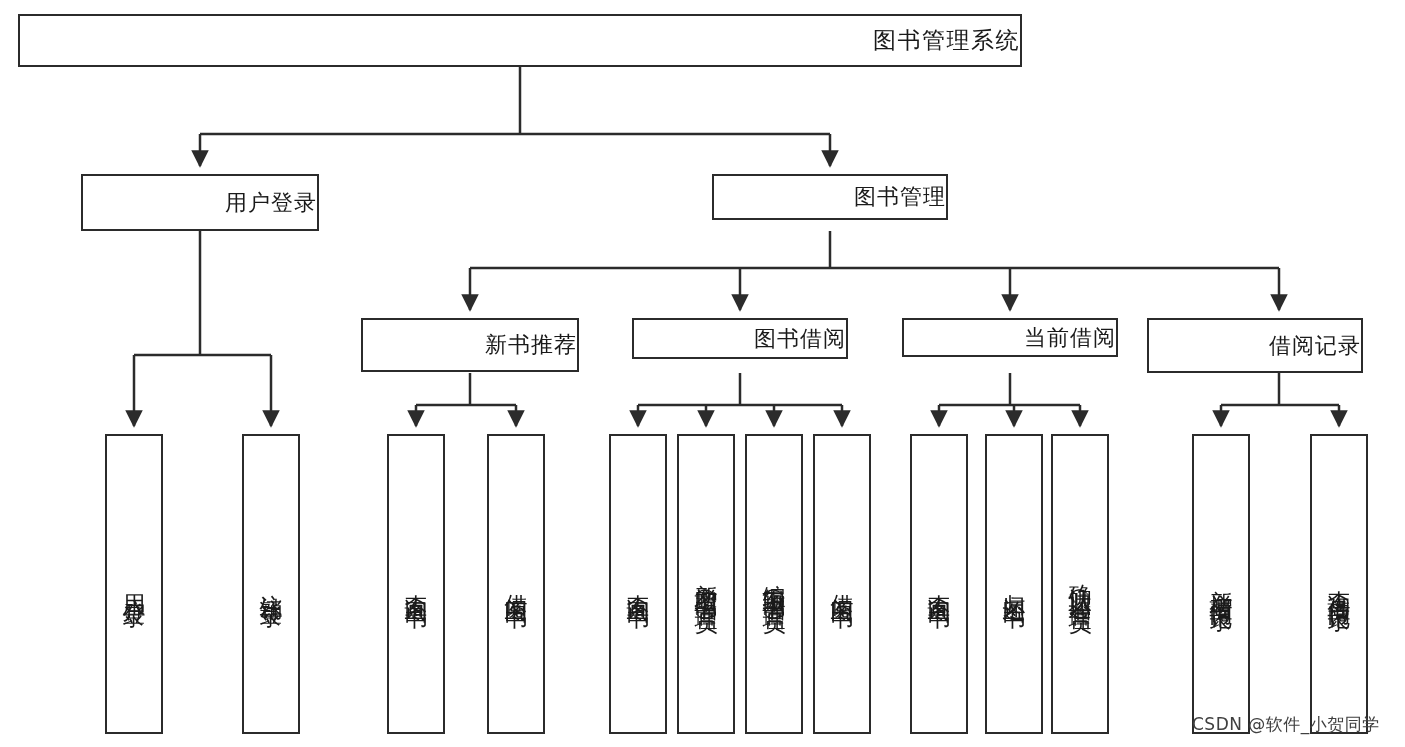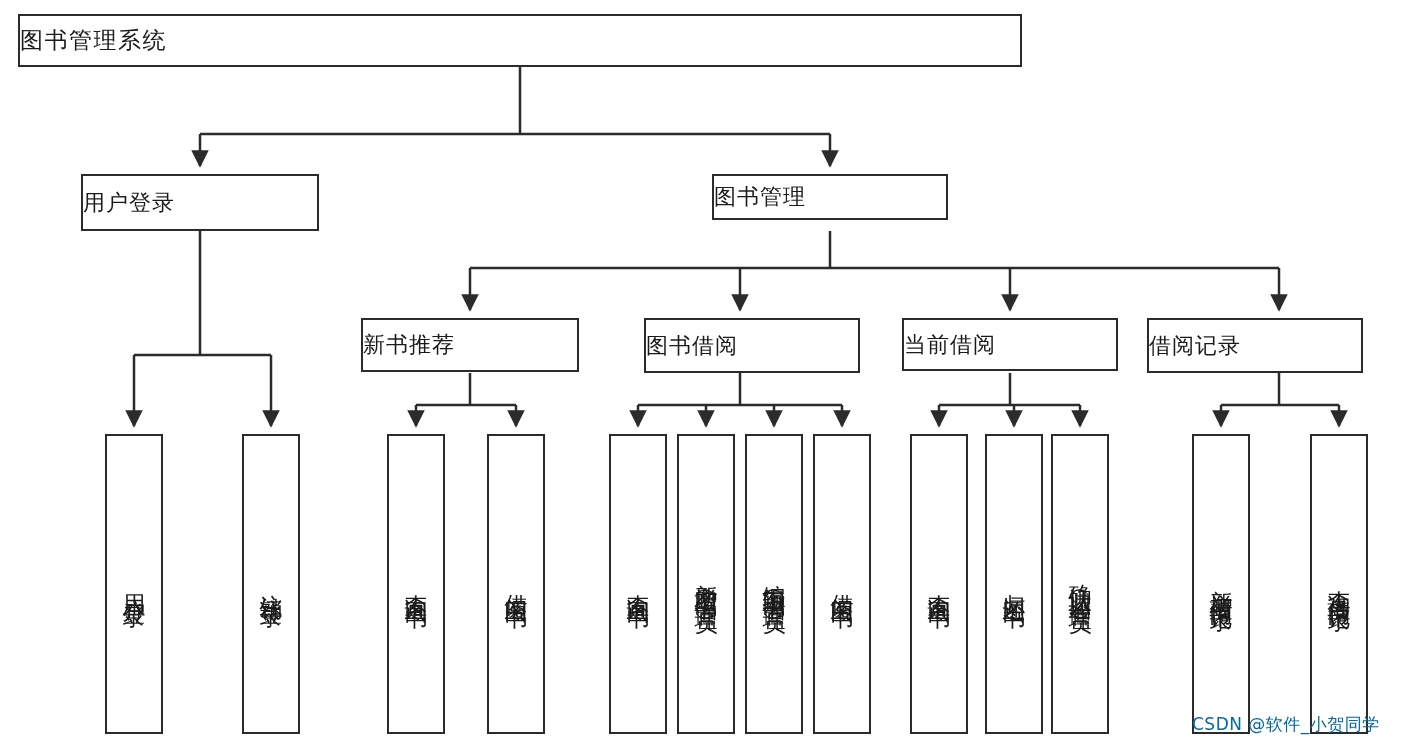--- a/index.html
+++ b/index.html
@@ -26,21 +26,21 @@
     height: 747px;
     pointer-events: none;
   }
   .node {
     position: absolute;
     box-sizing: border-box;
     background: #ffffff;
     border: 2px solid #2b2b2b;
     display: flex;
     align-items: center;
-    justify-content: flex-start;
+    justify-content: flex-end;
     color: #1a1a1a;
     z-index: 2;
   }
   .node .lbl {
     display: block;
     text-align: center;
     line-height: 1.08;
     white-space: nowrap;
   }
   
@@ -64,21 +64,21 @@
     line-height: 1;
     letter-spacing: 4px;
     white-space: nowrap;
     max-height: 286px;
   }
   .watermark {
     position: absolute;
     left: 1192px;
     top: 713px;
     font-size: 17px;
-    color: #0369a1;
+    color: #404040;
     letter-spacing: 0.5px;
     white-space: nowrap;
     z-index: 5;
     font-family: "DejaVu Sans", "Liberation Sans", sans-serif;
   }
 </style>
 </head>
 <body>
 
 <div id="canvas">
@@ -152,24 +152,24 @@
   <div class="node h" style="left:81px; top:174px; width:238px; height:57px;">
     <span class="lbl">用户登录</span>
   </div>
   <div class="node h" style="left:712px; top:174px; width:236px; height:46px;">
     <span class="lbl">图书管理</span>
   </div>
 
   <div class="node h" style="left:361px; top:318px; width:218px; height:54px;">
     <span class="lbl">新书推荐</span>
   </div>
-  <div class="node h" style="left:632px; top:318px; width:216px; height:55px;margin-left:12px;">
+  <div class="node h" style="left:632px; top:318px; width:216px; height:41px;">
     <span class="lbl">图书借阅</span>
   </div>
-  <div class="node h" style="left:902px; top:318px; width:216px; height:53px;">
+  <div class="node h" style="left:902px; top:318px; width:216px; height:39px;">
     <span class="lbl">当前借阅</span>
   </div>
   <div class="node h" style="left:1147px; top:318px; width:216px; height:55px;">
     <span class="lbl">借阅记录</span>
   </div>
 
   <div class="node v" style="left:105px; top:434px; width:58px; height:300px;">
     <span class="lbl">用户登录</span>
   </div>
   <div class="node v" style="left:242px; top:434px; width:58px; height:300px;">

